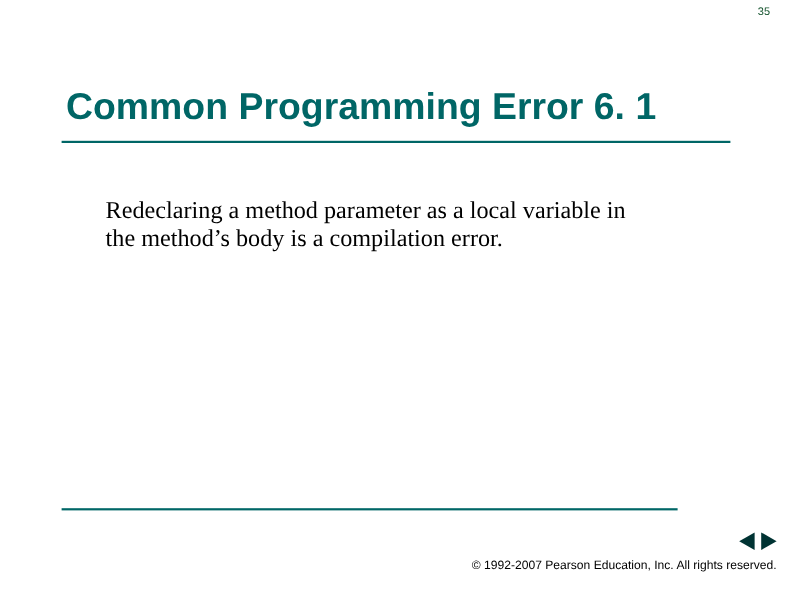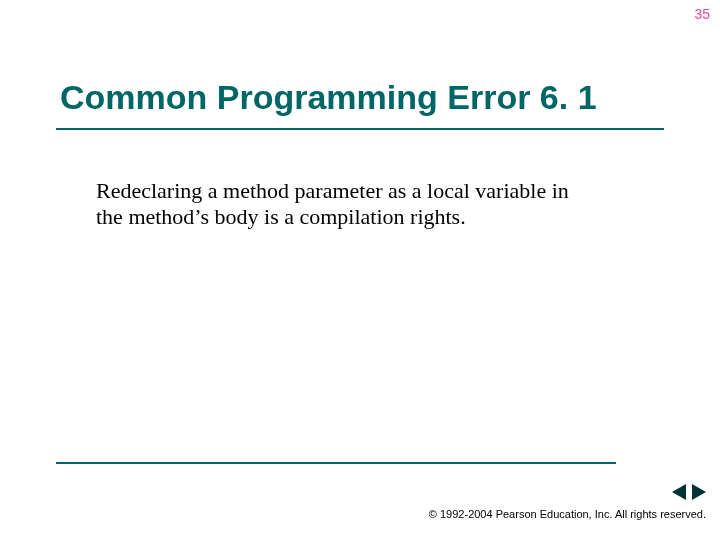--- a/index.html
+++ b/index.html
@@ -5,24 +5,24 @@
   * { margin: 0; padding: 0; box-sizing: border-box; }
   html, body { width: 720px; height: 540px; overflow: hidden; }
   body {
     background: #ffffff;
     font-family: "Times New Roman", Times, serif;
     position: relative;
   }
   .page-number {
     position: absolute;
     top: 6px;
-    right: 10px;
+    right: 20px;
     font-family: Arial, Helvetica, sans-serif;
-    font-size: 14px;
-    color: #ec4899;
+    font-size: 10px;
+    color: #14532d;
   }
   .title {
     position: absolute;
     top: 78px;
     left: 60px;
     right: 60px;
     font-family: Arial, Helvetica, sans-serif;
     font-weight: bold;
     font-size: 34px;
     color: #006666;
@@ -80,22 +80,22 @@
 </style>
 </head>
 <body>
 
 <div class="page-number">35</div>
 
 <div class="title">Common Programming Error 6. 1</div>
 
 <div class="rule-top"></div>
 
-<div class="body-text">Redeclaring a method parameter as a local variable in the method’s body is a compilation rights.</div>
+<div class="body-text">Redeclaring a method parameter as a local variable in the method’s body is a compilation error.</div>
 
 <div class="rule-bottom"></div>
 
 <div class="nav">
   <div class="nav-btn nav-prev"></div>
   <div class="nav-btn nav-next"></div>
 </div>
 
-<div class="copyright">© 1992-2004 Pearson Education, Inc.  All rights reserved.</div>
+<div class="copyright">© 1992-2007 Pearson Education, Inc.  All rights reserved.</div>
 
 </body></html>

